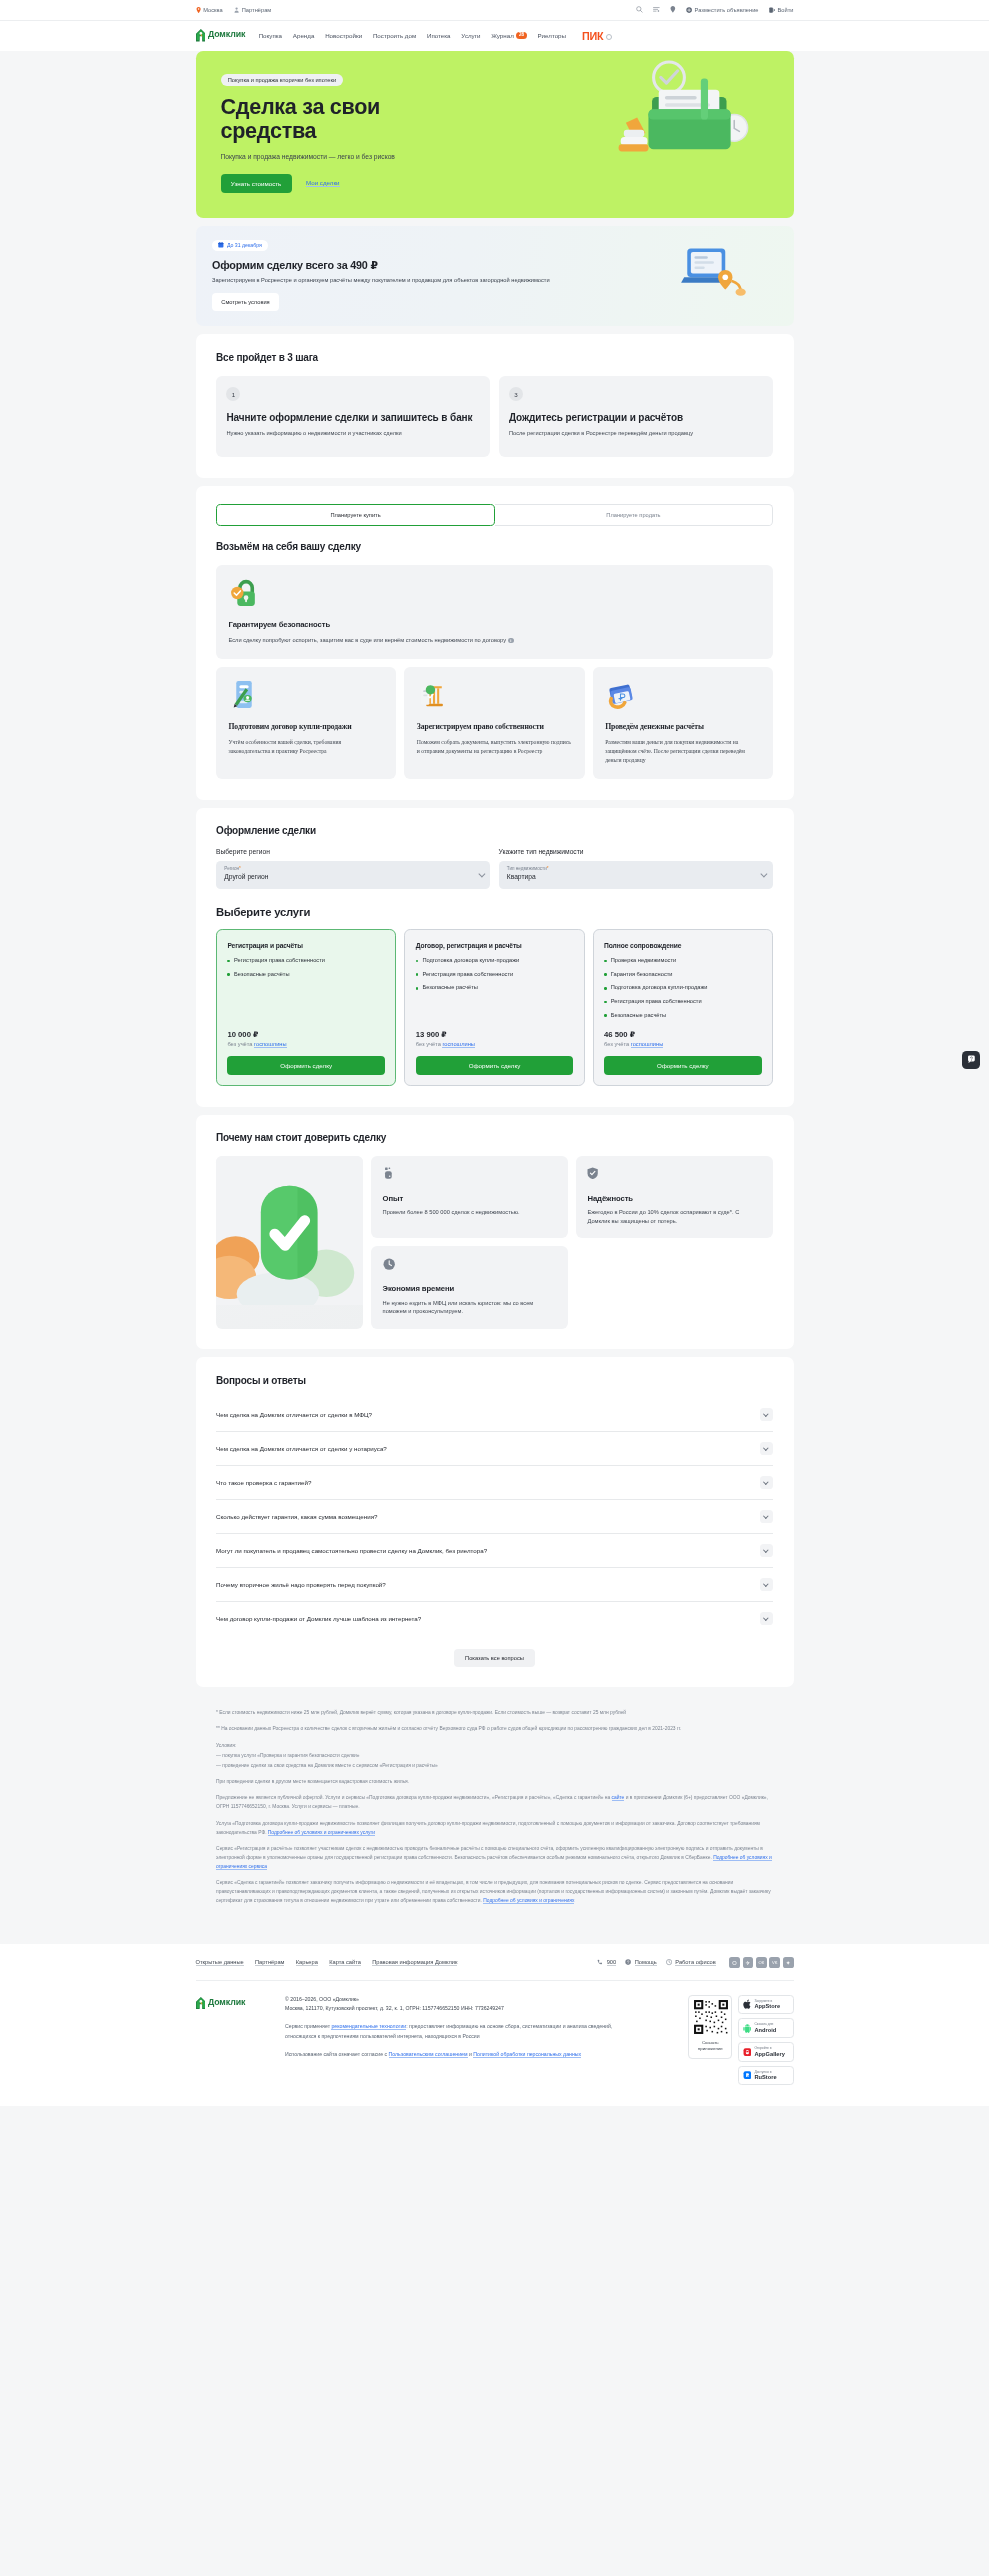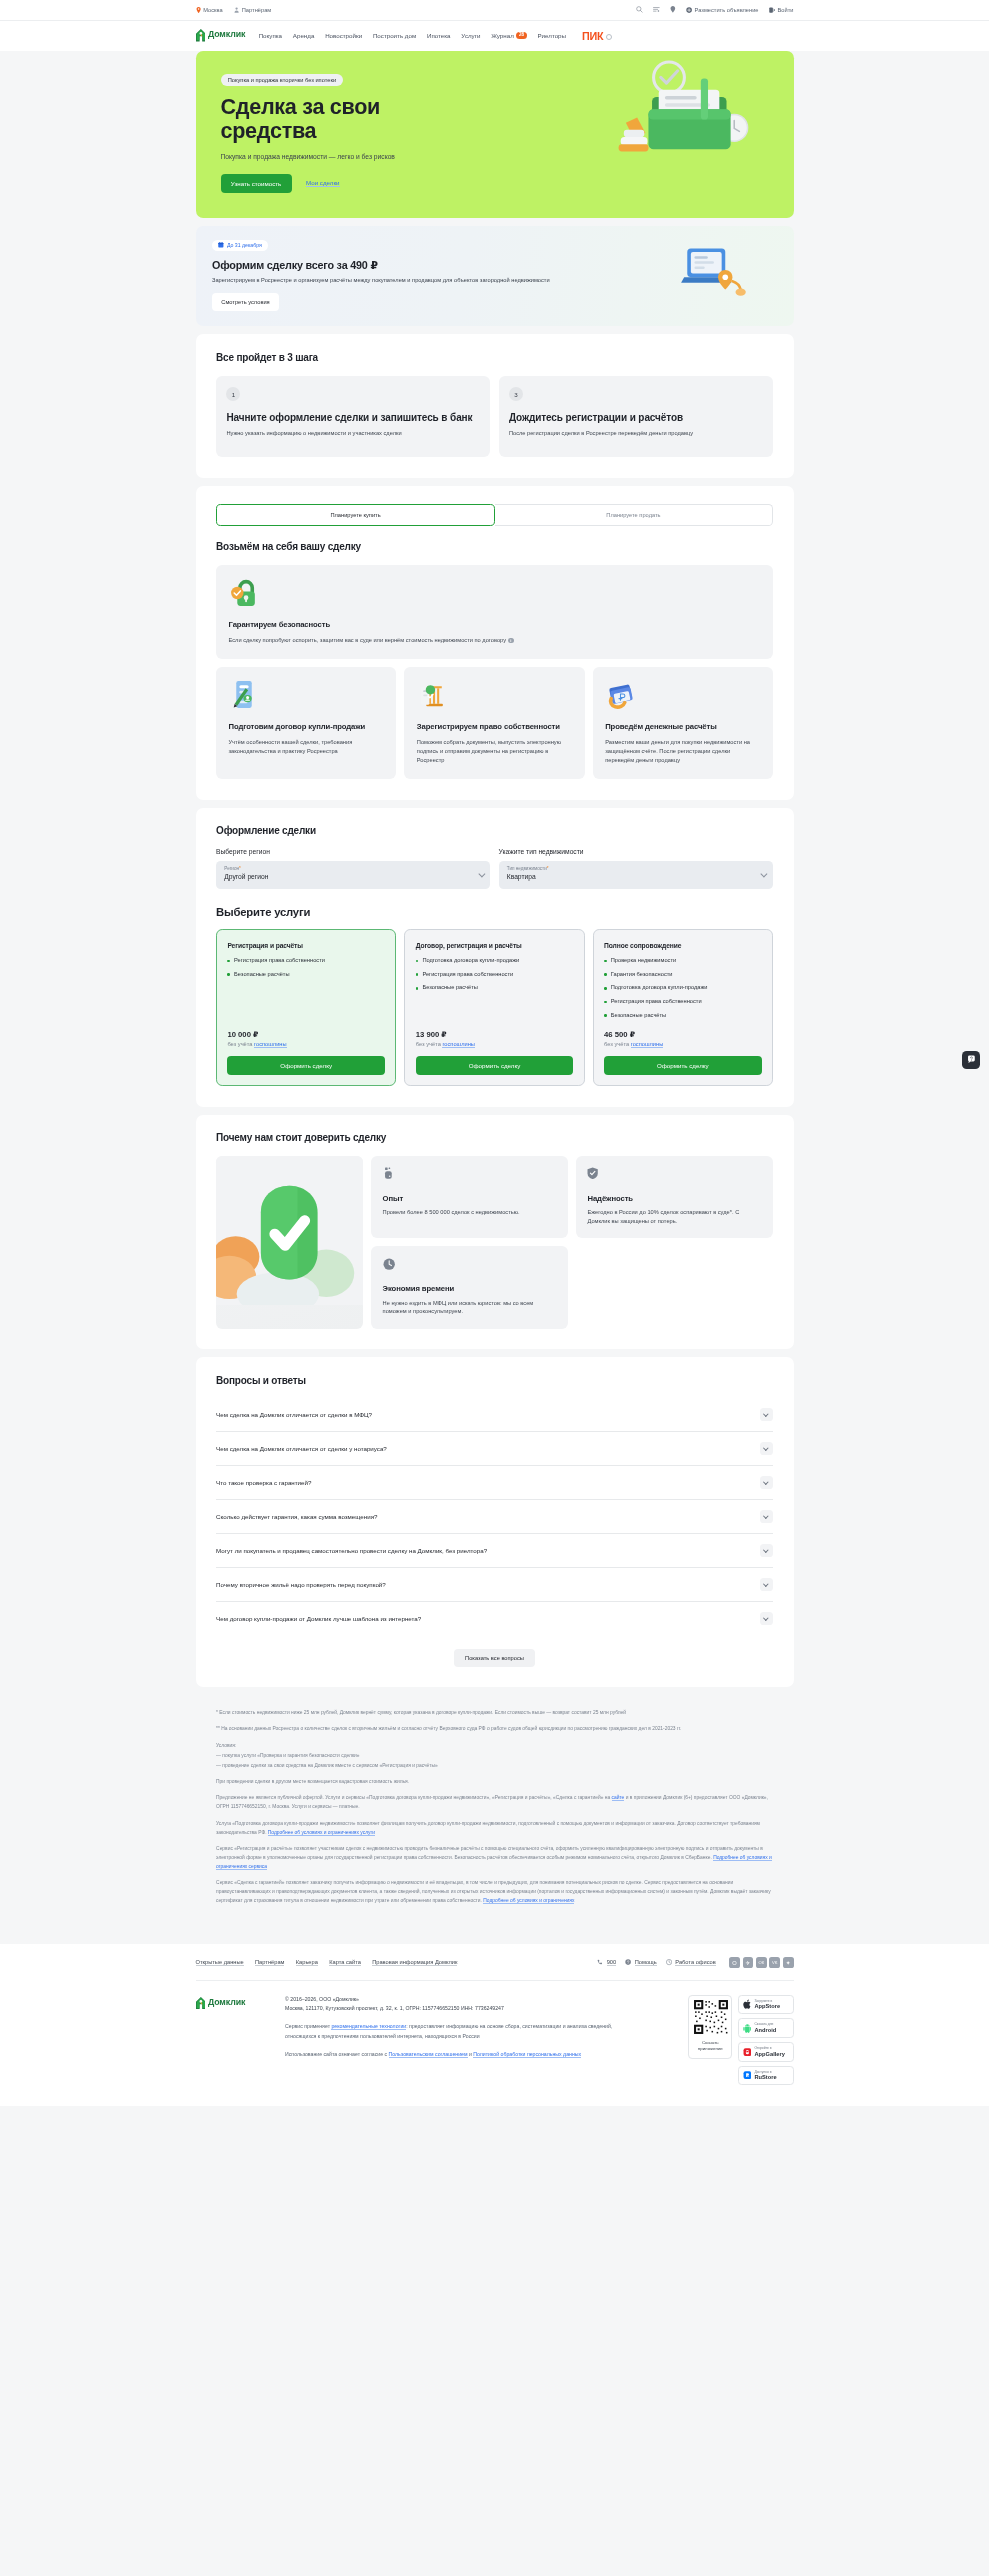--- a/index.html
+++ b/index.html
@@ -103,21 +103,21 @@
   .tab {
     flex: 1; text-align: center; font-size: 5.7px; padding: 6.7px 0;
     border: 0.5px solid #e2e5e8; color: #7a828e; cursor: pointer; background: #fff;
   }
   .tab:first-child { border-radius: 4.6px 0 0 4.6px; }
   .tab:last-child { border-radius: 0 4.6px 4.6px 0; border-left: none; }
   .tab.active { border: 0.8px solid #21a038; color: #1f2229; border-radius: 4.6px; }
 
   
   .ben-row-2 { display: flex; gap: 8.2px; margin-top: 12.4px; }
-  .ben-row-3 { display: flex; gap: 8.2px; margin-top: 8.2px; }
+  .ben-row-3 { display: flex; gap: 8.2px; margin-top: 8.2px; font-family: Liberation Serif, serif; }
   .ben {
     background: #f2f3f5; border-radius: 6.2px; padding: 12.4px 12.4px 13.4px; position: relative;
   }
   .ben-art { width: 32px; height: 32px; margin-bottom: 11.3px; }
   .ben h3 { font-size: 7.7px; font-weight: 700; letter-spacing: -0.1px; line-height: 1.3; }
   .ben p { font-size: 5.7px; color: #3f4650; line-height: 1.6; margin-top: 5.7px; }
   .ben-row-2 .ben { flex: 1; min-height: 77px; }
   .ben-row-3 .ben { flex: 1; min-height: 100px; }
   .info-dot {
     display: inline-block; width: 5.7px; height: 5.7px; border-radius: 50%;

